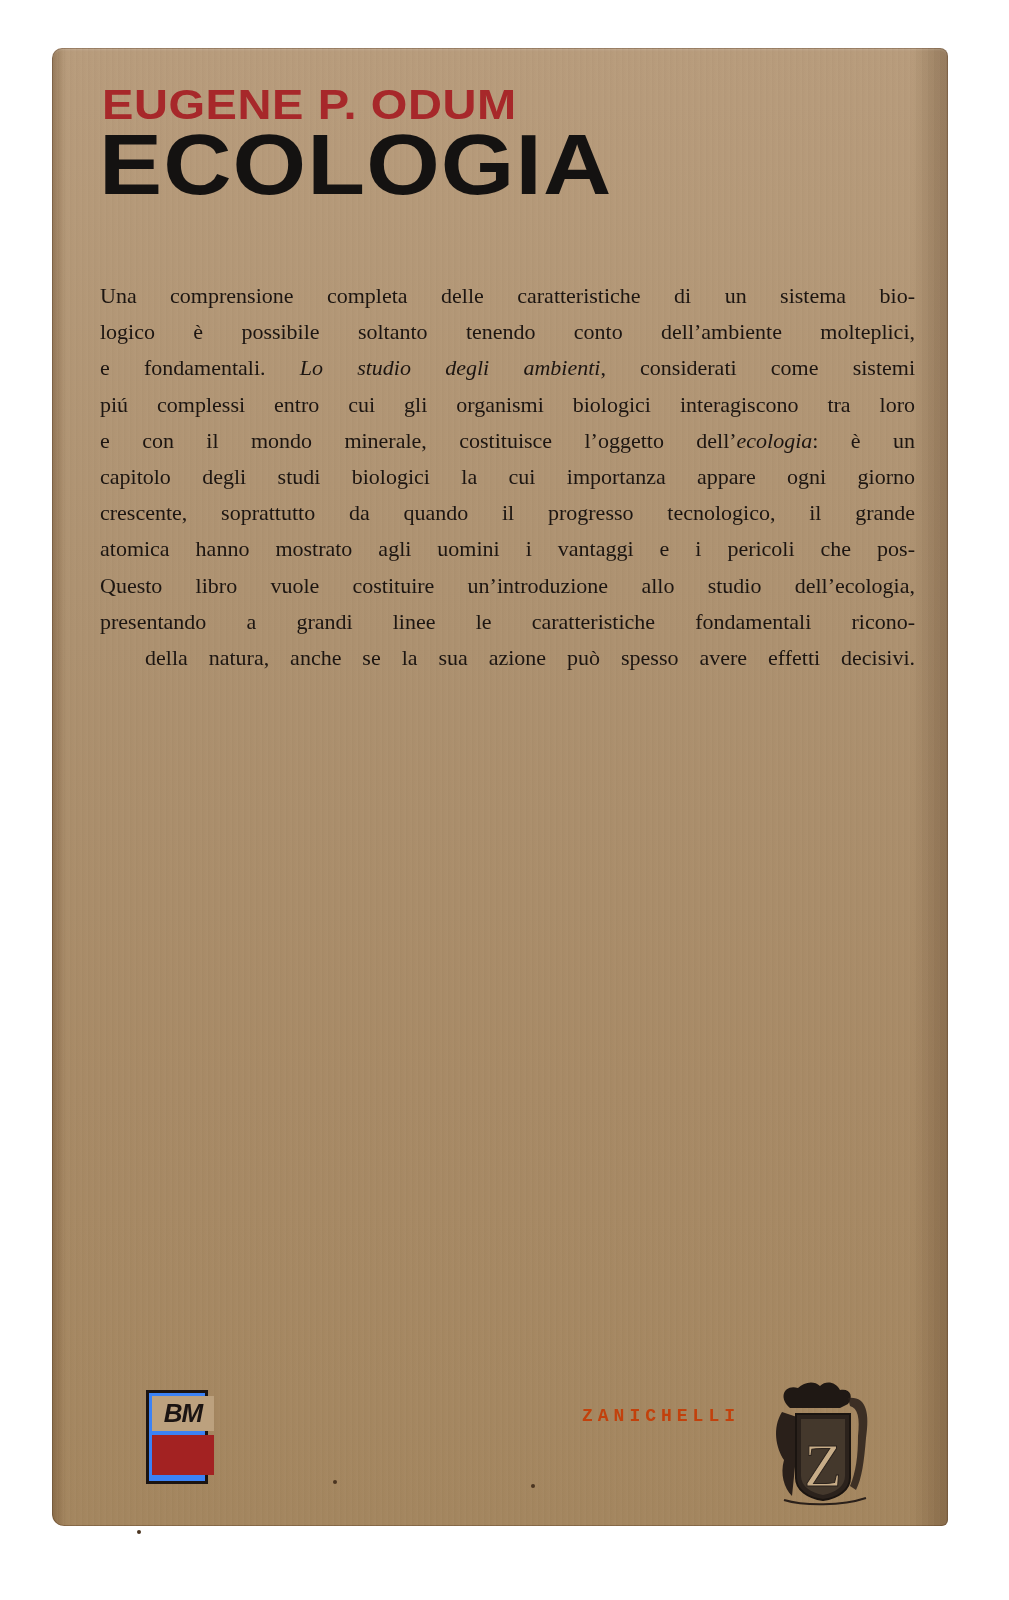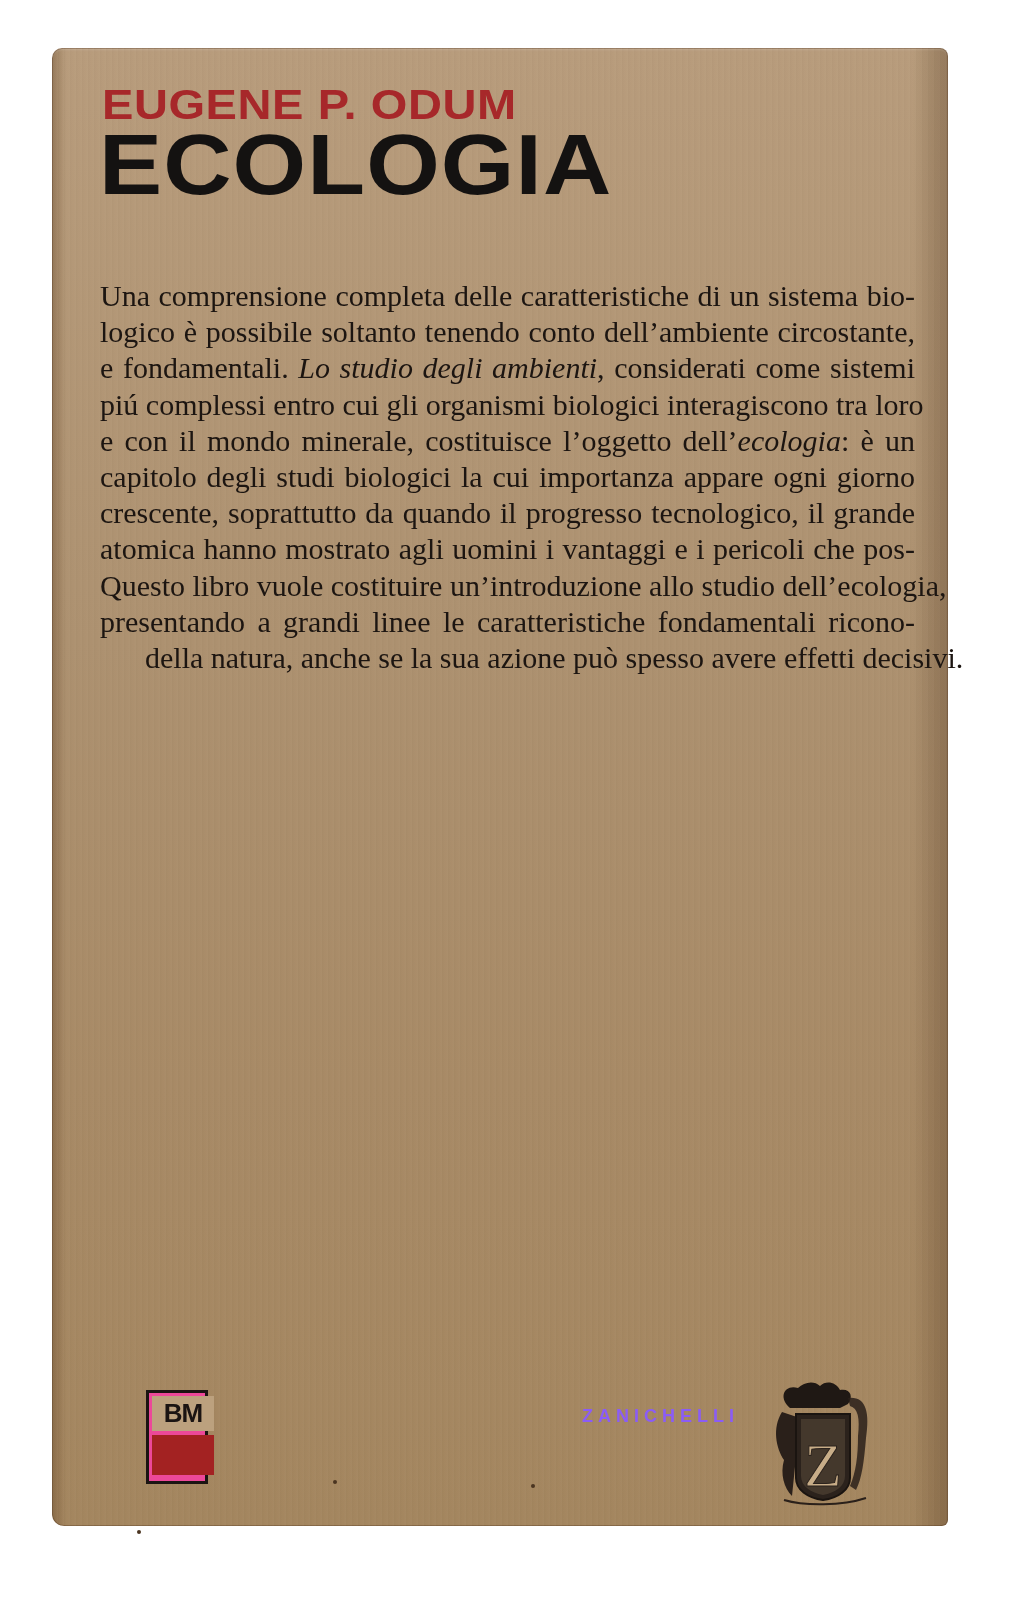--- a/index.html
+++ b/index.html
@@ -58,21 +58,21 @@
       letter-spacing: 1px;
       transform: scaleX(1.1);
       transform-origin: left top;
     }
     .blurb {
       position: absolute;
       left: 100px;
       top: 278px;
       width: 815px;
       font-family: "Liberation Serif", serif;
-      font-size: 30px;
+      font-size: 22px;
       line-height: 36.2px;
       color: #1c1511;
       text-align: justify;
     }
     .blurb .line {
       display: block;
       text-align: justify;
       text-align-last: justify;
       white-space: nowrap;
       height: 36.2px;
@@ -85,21 +85,22 @@
       font-style: italic;
     }
     .bm-logo {
       position: absolute;
       left: 146px;
       top: 1390px;
       width: 62px;
       height: 94px;
       border: 3px solid #1b1412;
       box-sizing: border-box;
-      background: #ec4899;
+      background: #3b82f6;
+      font-style: italic;
     }
     .bm-logo .top {
       position: absolute;
       left: 3px;
       top: 3px;
       width: 62px;
       height: 35px;
       background: #bca17e;
       display: flex;
       align-items: center;
@@ -115,25 +116,25 @@
       left: 3px;
       top: 42px;
       width: 62px;
       height: 40px;
       background: #a32222;
     }
     .publisher {
       position: absolute;
       left: 582px;
       top: 1406px;
-      font-family: Liberation Sans, sans-serif;
+      font-family: Liberation Mono, monospace;
       font-weight: bold;
       font-size: 18px;
       letter-spacing: 5px;
-      color: #8b5cf6;
+      color: #c2410c;
     }
     .crest {
       position: absolute;
       left: 770px;
       top: 1378px;
       width: 102px;
       height: 128px;
     }
     .dot {
       position: absolute;
@@ -146,21 +147,21 @@
 </head>
 <body>
 
 <div class="book"></div>
 
 <div class="author">EUGENE P. ODUM</div>
 <div class="title">ECOLOGIA</div>
 
 <div class="blurb">
   <span class="line">Una comprensione completa delle caratteristiche di un sistema bio-</span>
-  <span class="line">logico è possibile soltanto tenendo conto dell’ambiente circostante,</span>
+  <span class="line">logico è possibile soltanto tenendo conto dell’ambiente molteplici,</span>
   <span class="line"><span>e fondamentali. </span><em>Lo studio degli ambienti</em><span>, considerati come sistemi</span></span>
   <span class="line">piú complessi entro cui gli organismi biologici interagiscono tra loro</span>
   <span class="line"><span>e con il mondo minerale, costituisce l’oggetto dell’</span><em>ecologia</em><span>: è un</span></span>
   <span class="line">capitolo degli studi biologici la cui importanza appare ogni giorno</span>
   <span class="line">crescente, soprattutto da quando il progresso tecnologico, il grande</span>
   <span class="line">atomica hanno mostrato agli uomini i vantaggi e i pericoli che pos-</span>
   <span class="line">Questo libro vuole costituire un’introduzione allo studio dell’ecologia,</span>
   <span class="line">presentando a grandi linee le caratteristiche fondamentali ricono-</span>
   <span class="line last">della natura, anche se la sua azione può spesso avere effetti decisivi.</span>
 </div>

